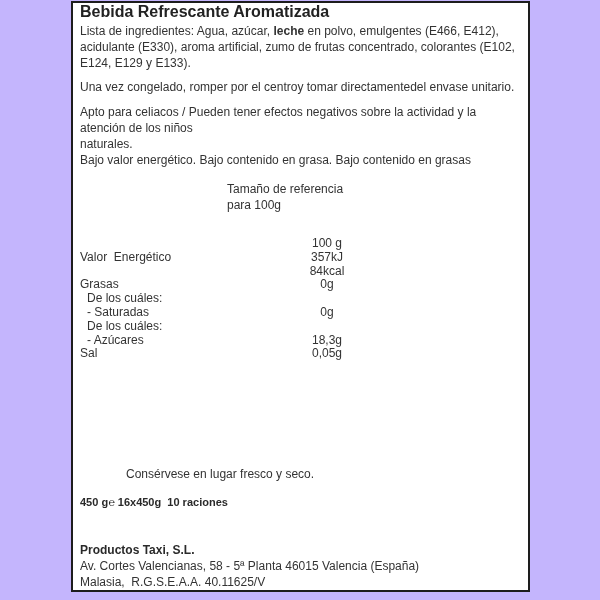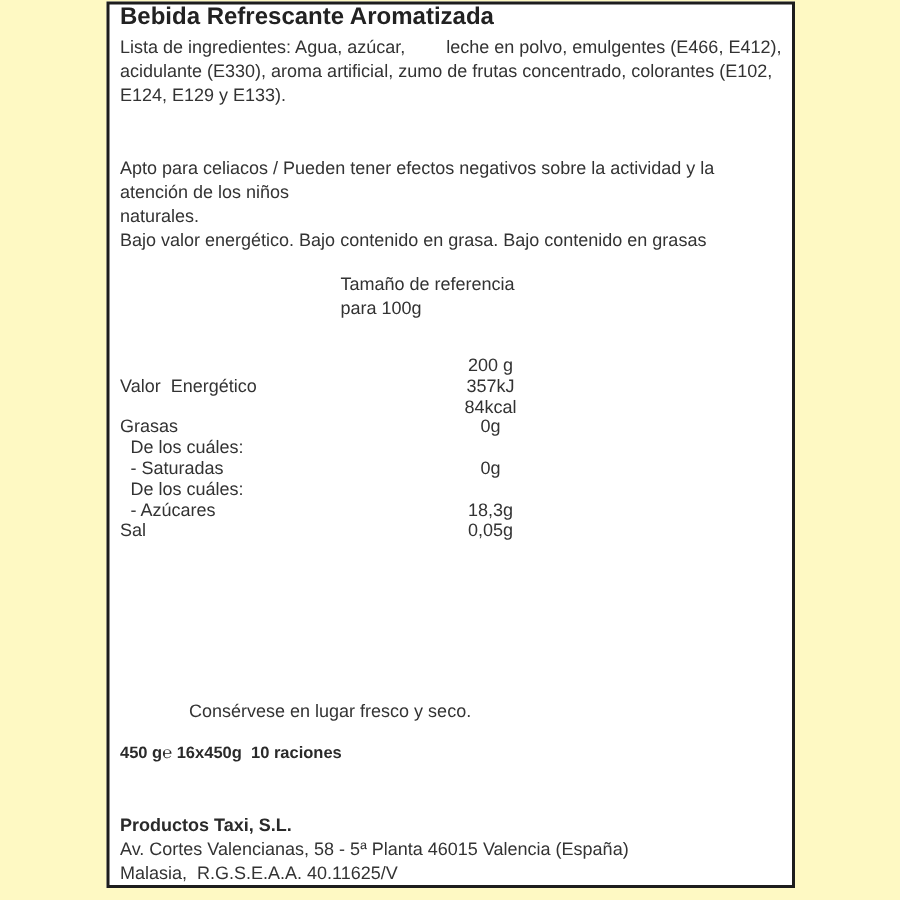--- a/index.html
+++ b/index.html
@@ -1,21 +1,21 @@
 <!DOCTYPE html>
 <html><head>
 <meta charset="utf-8">
 <style>
   * { margin: 0; padding: 0; box-sizing: border-box; }
   html, body { background: #ffffff; }
   .page {
     position: relative;
     width: 600px;
     height: 600px;
-    background: #fef9c3;
+    background: #c4b5fd;
     font-family: "Liberation Sans", "DejaVu Sans", sans-serif;
     color: #333333;
     overflow: hidden;
   }
   .label-box {
     position: absolute;
     left: 71px;
     top: 1px;
     width: 459px;
     height: 591px;
@@ -30,21 +30,21 @@
     color: #333333;
   }
   .title {
     left: 80px; top: 3px;
     font-size: 16px;
     font-weight: bold;
     color: #222222;
     white-space: pre;
   }
   .ingredients { left: 80px; top: 23px; }
-  .bold-inline { font-weight: normal; margin-left: 24px; }
+  .bold-inline { font-weight: bold; }
   .freeze { left: 80px; top: 79px; }
   .celiac { left: 80px; top: 104px; }
   .lowenergy { left: 80px; top: 136px; }
   .reference {
     left: 227px; top: 181px;
     width: 200px;
     text-align: left;
   }
   .nutrition { left: 80px; top: 237px; width: 442px; }
   .nrow {
@@ -81,39 +81,40 @@
   <div class="label-box"></div>
 
   <div class="abs title">Bebida Refrescante Aromatizada</div>
 
   <div class="abs ingredients">
     <div class="txt"><span>Lista de ingredientes: Agua, azúcar, </span><span class="bold-inline">leche</span><span> en polvo, emulgentes (E466, E412),</span></div>
     <div class="txt">acidulante (E330), aroma artificial, zumo de frutas concentrado, colorantes (E102,</div>
     <div class="txt">E124, E129 y E133).</div>
   </div>
 
+  <div class="abs txt freeze">Una vez congelado, romper por el centroy tomar directamentedel envase unitario.</div>
 
   <div class="abs celiac">
     <div class="txt">Apto para celiacos / Pueden tener efectos negativos sobre la actividad y la</div>
     <div class="txt">atención de los niños</div>
   </div>
 
   <div class="abs lowenergy">
     <div class="txt">naturales.</div>
     <div class="txt">Bajo valor energético. Bajo contenido en grasa. Bajo contenido en grasas</div>
   </div>
 
   <div class="abs reference">
     <div class="txt">Tamaño de referencia</div>
     <div class="txt">para 100g</div>
   </div>
 
   <div class="abs nutrition">
     <div class="nrow">
-      <span class="nvalue">200 g</span>
+      <span class="nvalue">100 g</span>
     </div>
     <div>
         <div class="nrow"><span class="nlabel">Valor  Energético</span><span class="nvalue">357kJ</span></div>
         <div class="nrow"><span class="nlabel"></span><span class="nvalue">84kcal</span></div>
         <div class="nrow"><span class="nlabel">Grasas</span><span class="nvalue">0g</span></div>
         <div class="nrow"><span class="nlabel ind">De los cuáles:</span><span class="nvalue"></span></div>
         <div class="nrow"><span class="nlabel ind">- Saturadas</span><span class="nvalue">0g</span></div>
         <div class="nrow"><span class="nlabel ind">De los cuáles:</span><span class="nvalue"></span></div>
         <div class="nrow"><span class="nlabel ind">- Azúcares</span><span class="nvalue">18,3g</span></div>
         <div class="nrow"><span class="nlabel">Sal</span><span class="nvalue">0,05g</span></div>

